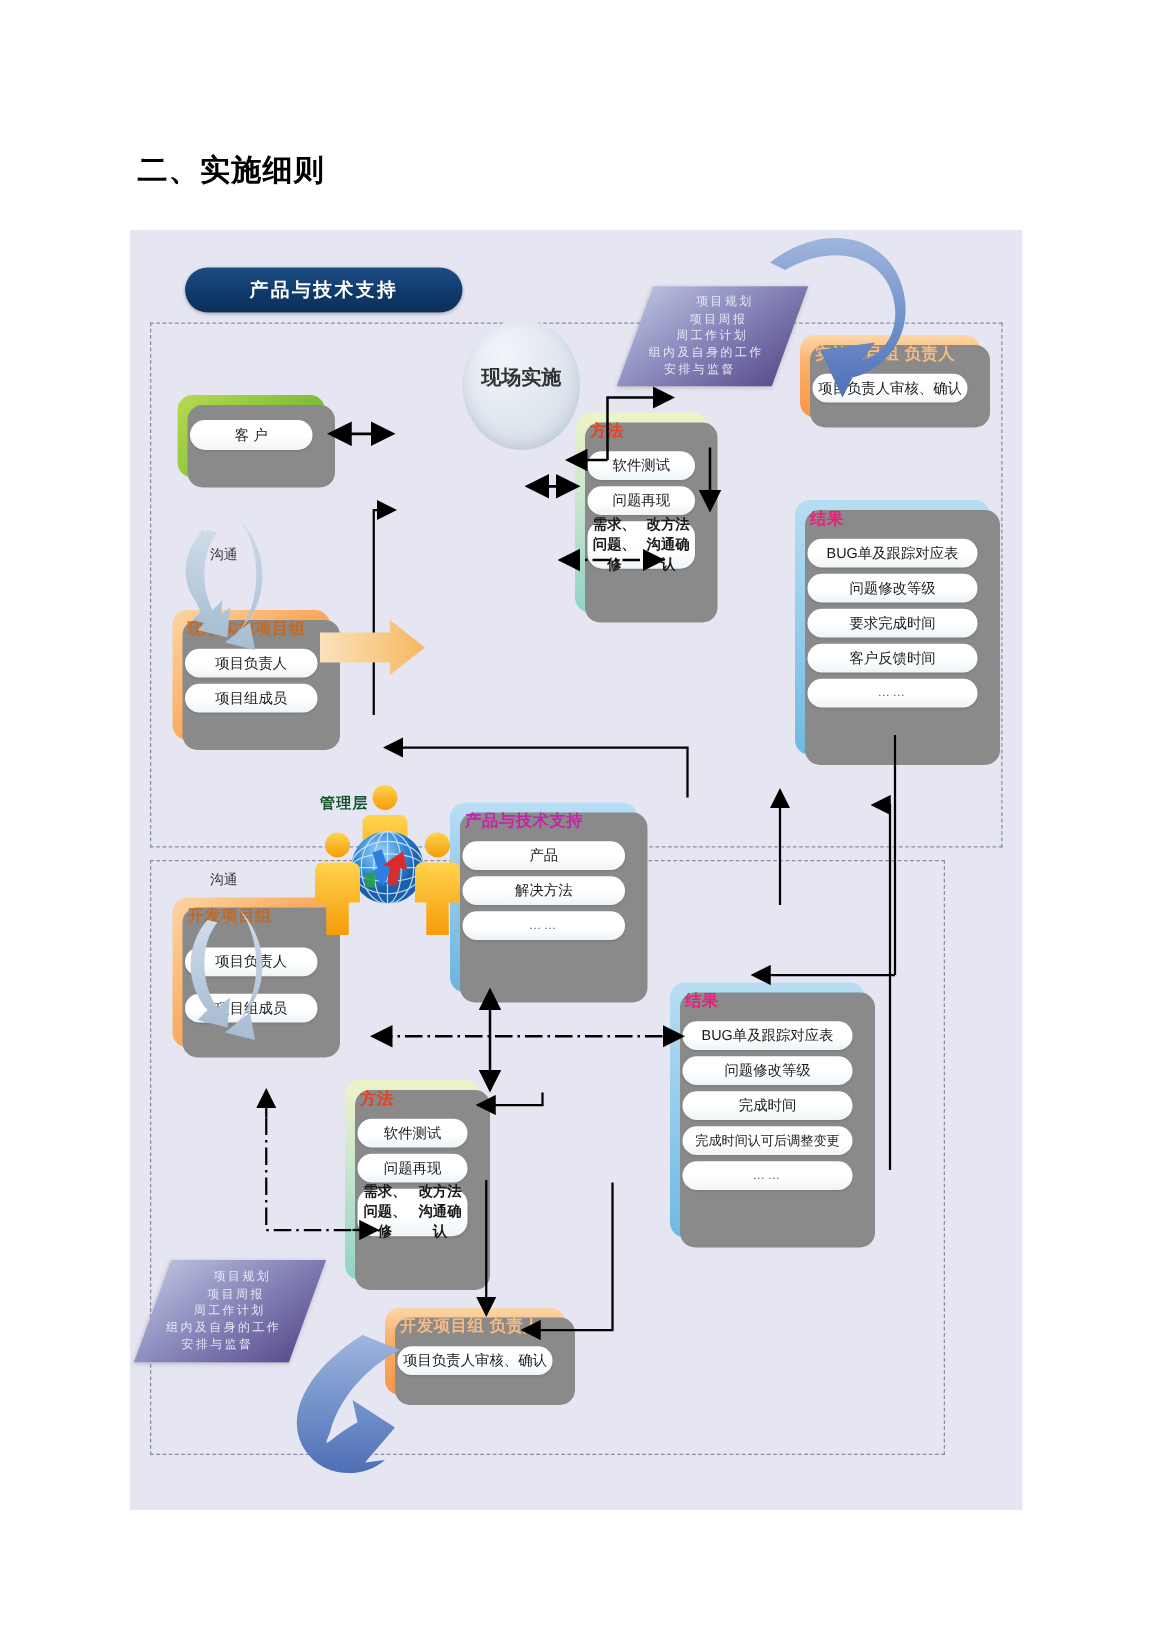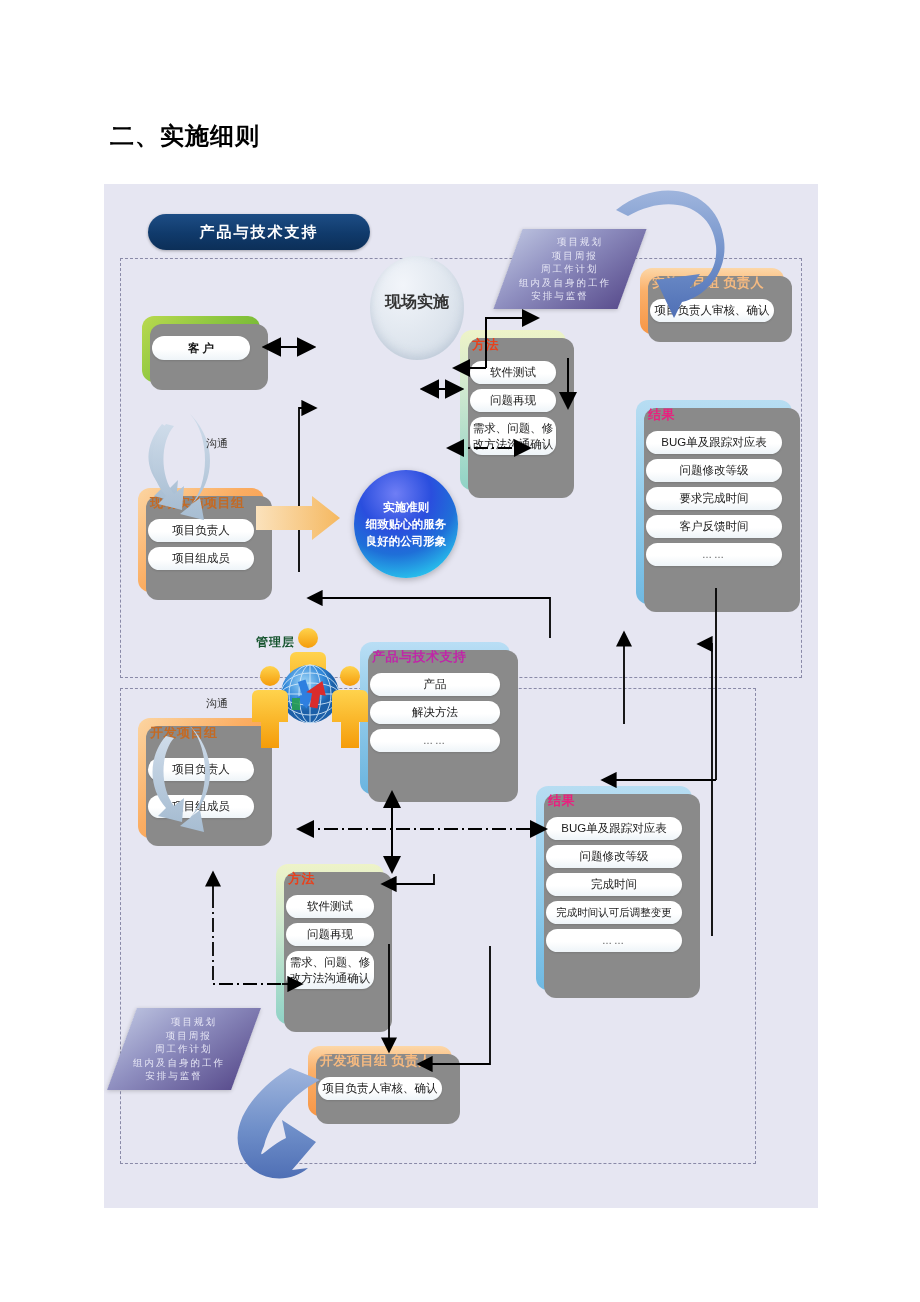--- a/index.html
+++ b/index.html
@@ -78,21 +78,21 @@
   .pill{
     background:linear-gradient(180deg,#ffffff 0%,#ffffff 55%,#eef4f8 100%);
     border-radius:12px;
     margin:5px 10px;
     height:23px;
     display:flex;align-items:center;justify-content:center;
     font-size:11.5px;color:#1a1a1a;
     box-shadow:0 1px 2px rgba(0,0,0,.12);
     text-align:center;
   }
-  .pill.tall{height:38px;flex-direction:column;line-height:16px;}
+  .pill.tall{height:38px;flex-direction:row;line-height:16px;font-weight:bold;}
   .pill.dots{letter-spacing:2px;color:#555;font-size:10px;}
 
   
   .c-green{
     background:linear-gradient(135deg,#b9d94f 0%,#8cc63f 45%,#63ad2c 100%);
   }
   .c-pink{
     background:linear-gradient(180deg,#f2b8ad 0%,#f3c3b8 30%,#ffffff 62%,#f0a294 100%);
   }
   .c-pink .card-title{color:#e8211c;}
@@ -135,21 +135,21 @@
     background:linear-gradient(135deg,#b7bddc 0%,#8f8fc0 40%,#5b4f8f 100%);
     display:flex;flex-direction:column;align-items:center;justify-content:center;
     color:#e6e6f5;font-size:9.5px;line-height:13.5px;letter-spacing:2px;
     z-index:6;
     box-shadow:0 1px 4px rgba(0,0,0,.2);
   }
   .para > div{transform:skewX(20deg);white-space:nowrap;}
   .para-top{left:404px;top:45px;width:124px;height:80px;}
   .para-bottom{left:18px;top:824px;width:124px;height:82px;}
   .comm-label{
-    position:absolute;font-size:11px;color:#333;z-index:7;margin-left:38px;
+    position:absolute;font-size:11px;color:#333;z-index:7;
   }
 
   
   .conn{position:absolute;left:0;top:0;width:714px;height:1024px;z-index:7;pointer-events:none;}
 
   
   .people{position:absolute;left:148px;top:440px;width:120px;height:126px;z-index:8;}
   .mgmt-label{
     position:absolute;left:152px;top:450px;
     font-size:12px;font-weight:bold;color:#14532d;z-index:9;
@@ -288,21 +288,21 @@
                L596,90 L552,96 L570,134 L578,118
                C604,112 624,86 620,56 C614,6 558,-10 512,26 Z" fill="url(#loopg)"></path>
 
       <path d="M186,884 C150,906 120,944 140,976 C154,998 186,1000 204,984
                L188,986 L212,958 L178,936 L182,954
                C162,964 152,980 160,962 C168,930 196,906 216,896 Z" fill="url(#loopg)"></path>
     </svg>
 
     <div class="card c-green" style="left:38px;top:132px;width:118px;height:66px;">
       <div class="shadow-layer"></div>
-      <div class="pill" style="margin-top:20px;height:24px;font-weight:bold;">客 户</div>
+      <div class="pill" style="margin-top:20px;height:24px;">客 户</div>
     </div>
 
 
     <div class="card c-method" style="left:356px;top:146px;width:106px;height:160px;">
       <div class="shadow-layer"></div>
       <div class="card-title">方法</div>
       <div class="pill">软件测试</div>
       <div class="pill">问题再现</div>
       <div class="pill tall">
         <div>需求、问题、修</div>
@@ -334,25 +334,20 @@
       <div class="pill dots">……</div>
     </div>
 
     <div class="card c-orange2" style="left:34px;top:304px;width:126px;height:104px;">
       <div class="shadow-layer"></div>
       <div class="card-title">现场实施项目组</div>
       <div class="pill">项目负责人</div>
       <div class="pill">项目组成员</div>
     </div>
 
-    <div class="sphere">
-      <div>实施准则</div>
-      <div>细致贴心的服务</div>
-      <div>良好的公司形象</div>
-    </div>
 
     <svg class="people" viewBox="0 0 120 126">
       <defs>
         <linearGradient id="pg" x1="0" y1="0" x2="0" y2="1">
           <stop offset="0%" stop-color="#ffd34d"></stop>
           <stop offset="100%" stop-color="#f59c0a"></stop>
         </linearGradient>
         <radialGradient id="globeg" cx="40%" cy="30%">
           <stop offset="0%" stop-color="#9fd6f7"></stop>
           <stop offset="70%" stop-color="#2f86d8"></stop>

